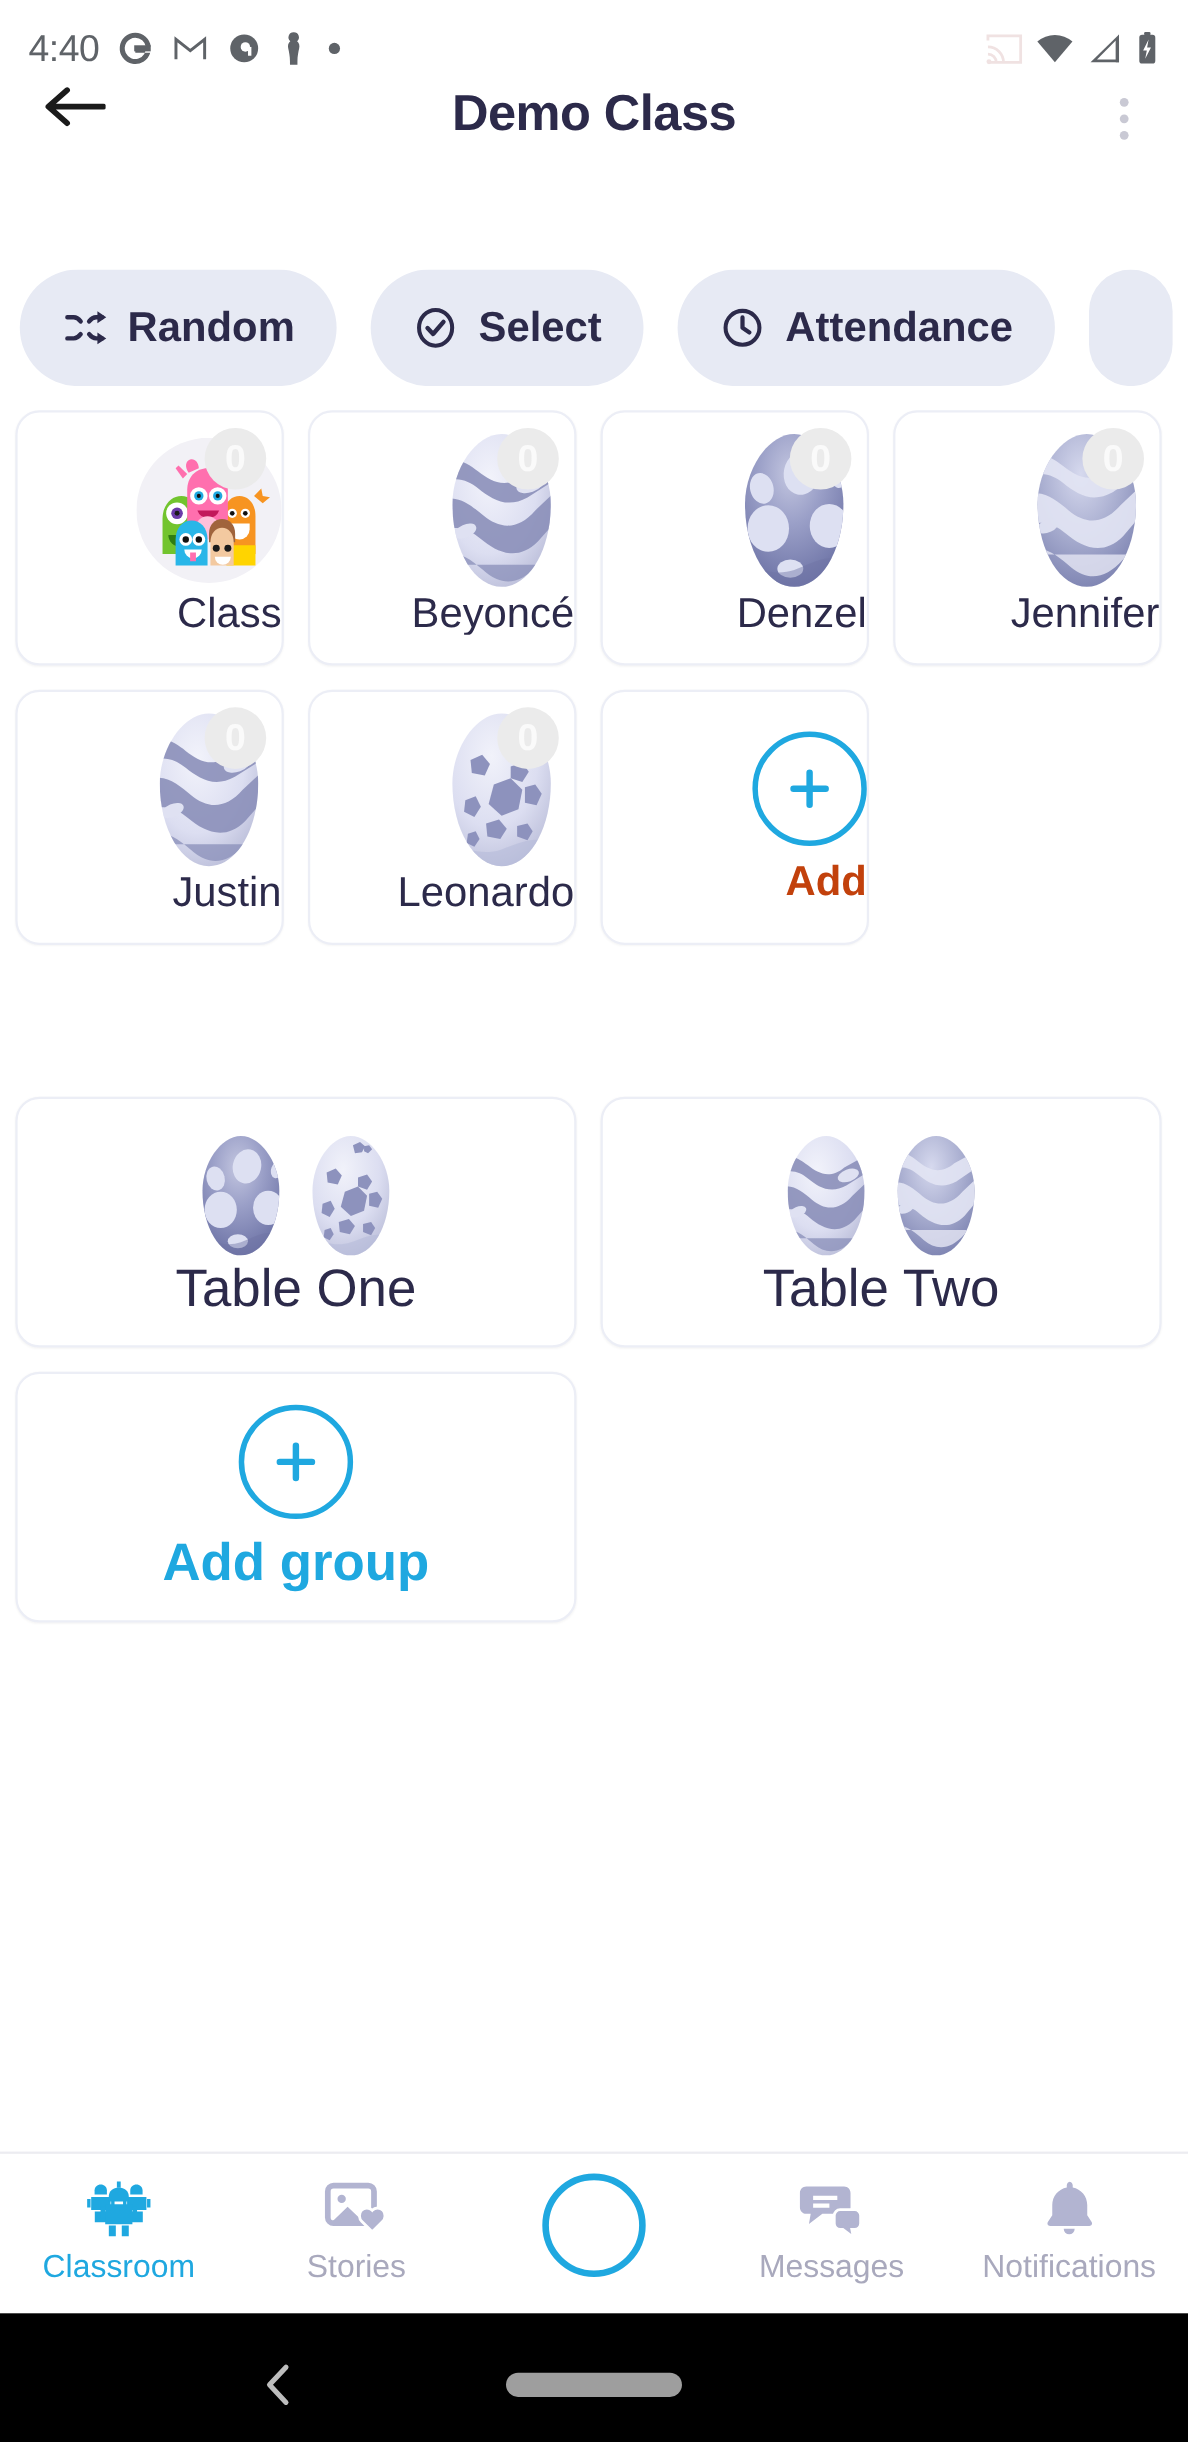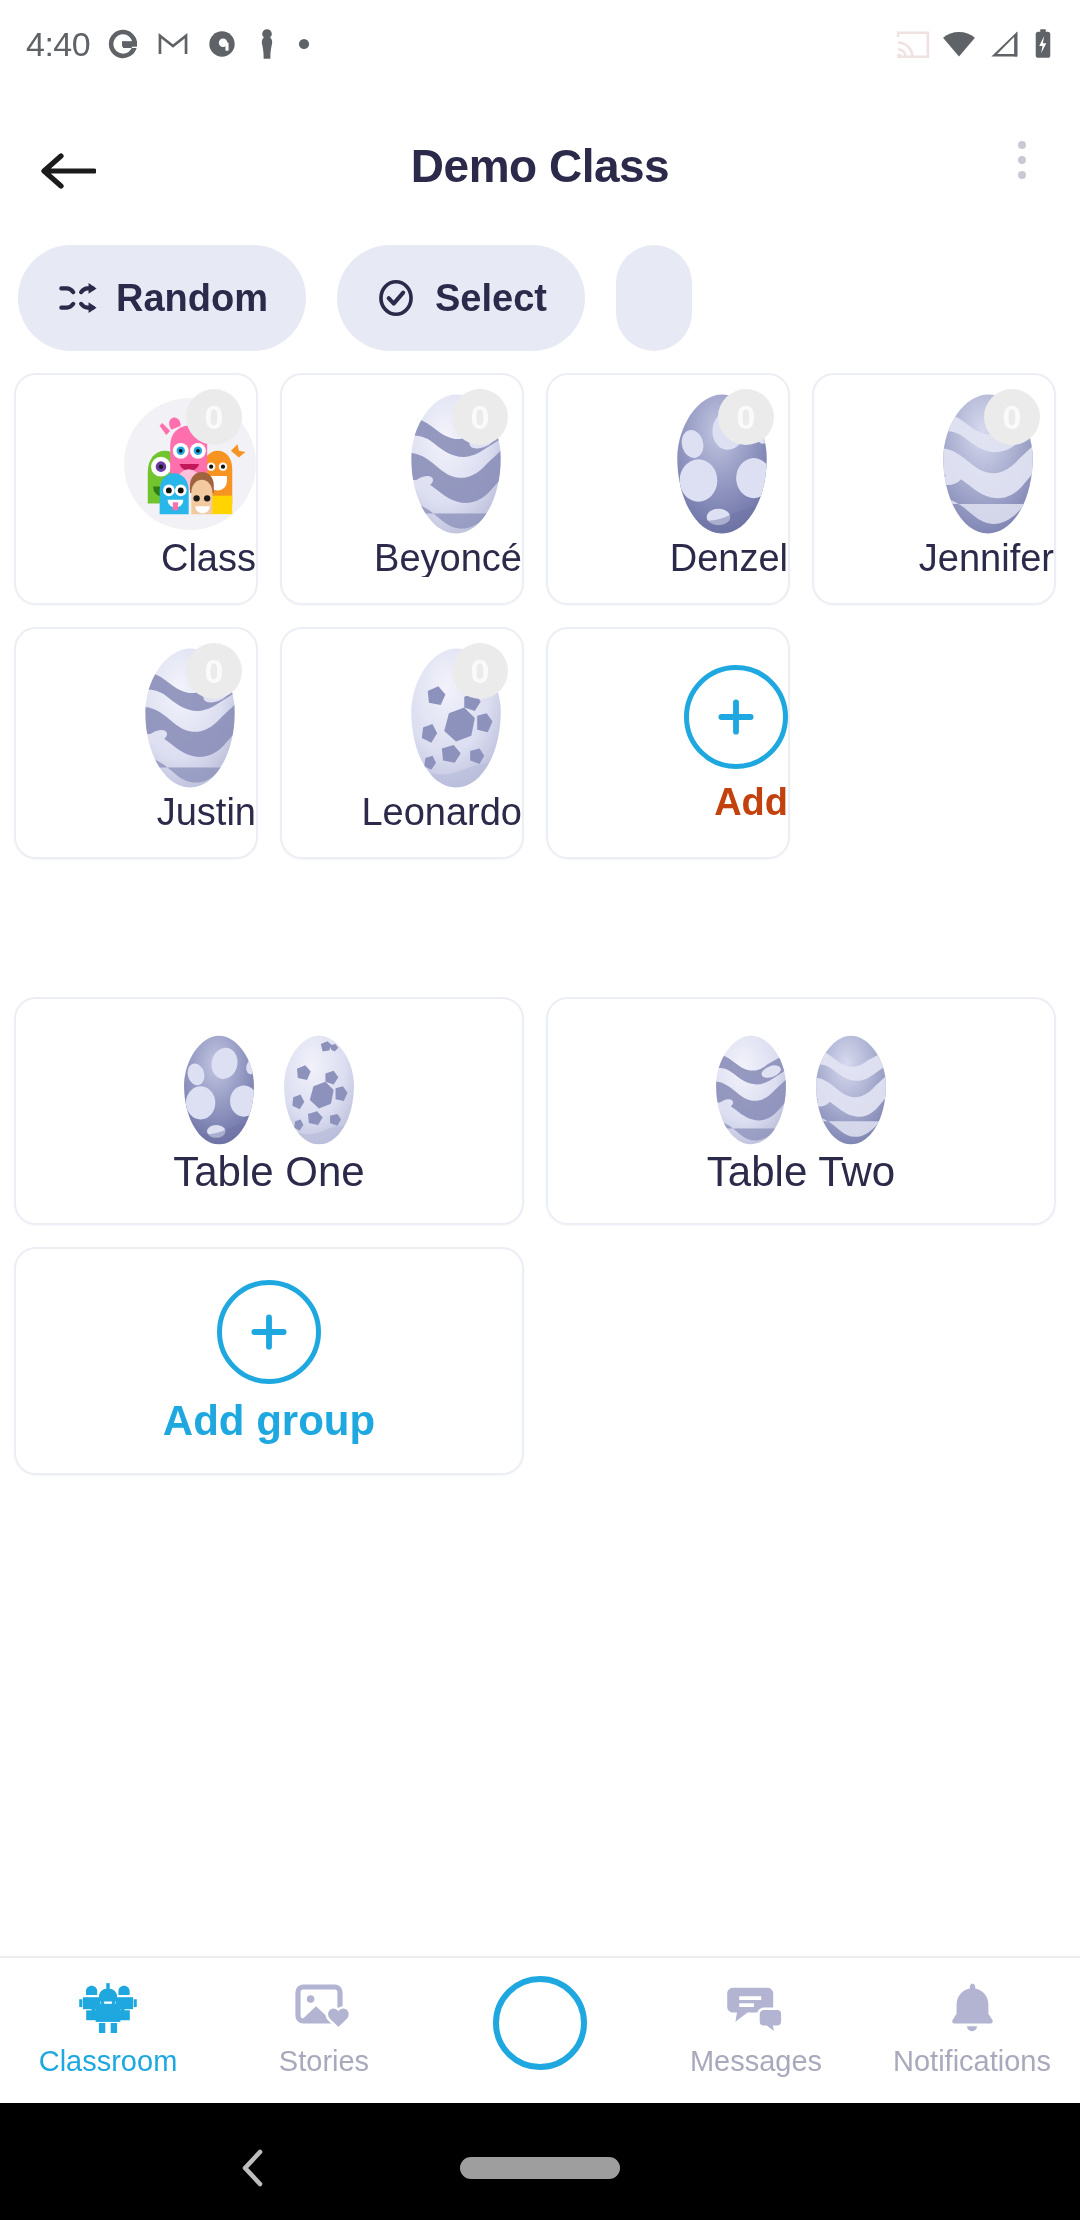--- a/index.html
+++ b/index.html
@@ -17,21 +17,21 @@
     display:flex; align-items:center; padding:0 26px;
   }
   .sb-left { display:flex; align-items:center; gap:16px; }
   .sb-time { font-size:34px; color:#5f6368; letter-spacing:-0.5px; font-family:"Liberation Sans", sans-serif; }
   .sb-right { margin-left:auto; display:flex; align-items:center; gap:12px; }
   .sb-ico { display:block; }
 
   
   .appbar {
     position:absolute; top:62px; left:0; width:1080px; height:118px;
-    display:flex; align-items:flex-end;
+    display:flex; align-items:flex-start;
   }
   .back-btn { width:100px; display:flex; align-items:center; justify-content:center; margin-left:18px; }
   .app-title {
     position:absolute; left:0; right:0; text-align:center;
     font-size:46px; font-weight:bold; color:#2c2a4a; letter-spacing:-0.5px;
     pointer-events:none;
   }
   .kebab { position:absolute; right:40px; display:flex; flex-direction:column; gap:7px; align-items:center; padding:14px; }
   .kebab i { display:block; width:8px; height:8px; border-radius:50%; background:#c9c9d4; }
 
@@ -86,21 +86,21 @@
     display:flex; flex-wrap:wrap; gap:22px; padding:0 14px;
   }
   .gcard {
     width:510px; height:228px;
     background:#fff; border:2px solid #eceef6; border-radius:22px;
     display:flex; flex-direction:column; align-items:center; justify-content:center;
     gap:4px;
     box-shadow:0 1px 2px rgba(0,0,0,0.04);
   }
   .gcard .eggs { display:flex; align-items:flex-end; gap:8px; height:118px; }
-  .gcard .nm { font-size:42px; color:#2c2a4a; font-weight:500; line-height:1; }
+  .gcard .nm { font-size:48px; color:#2c2a4a; font-weight:500; line-height:1; }
   .gaddcard { gap:16px; }
   .gaddcard .nm { color:#1fa8e0; font-weight:bold; }
 
   
   .bottomnav {
     position:absolute; left:0; bottom:135px; width:1080px; height:142px;
     background:#fff; border-top:2px solid #ececf1;
     display:flex; align-items:center;
   }
   .navitem {
@@ -202,20 +202,27 @@
         <path fill="#2c2a4a" d="M18.6 3.4 23.2 6.5l-4.6 3.1zM18.6 14.4l4.6 3.1-4.6 3.1z"></path>
       </svg>
       <span>Random</span>
     </div>
     <div class="chip">
       <svg width="42" height="42" viewBox="0 0 24 24">
         <ellipse cx="12" cy="12" rx="8.6" ry="9.3" fill="none" stroke="#2c2a4a" stroke-width="2.1"></ellipse>
         <path fill="none" stroke="#2c2a4a" stroke-width="2.3" stroke-linecap="round" stroke-linejoin="round" d="m7.8 12.1 2.9 3.1 5.4-6.3"></path>
       </svg>
       <span>Select</span>
+    </div>
+    <div class="chip">
+      <svg width="42" height="42" viewBox="0 0 24 24">
+        <circle cx="12" cy="12" r="8.8" fill="none" stroke="#2c2a4a" stroke-width="2.1"></circle>
+        <path fill="none" stroke="#2c2a4a" stroke-width="2.2" stroke-linecap="round" stroke-linejoin="round" d="M12 6.6V12l3.6 2.4"></path>
+      </svg>
+      <span>Attendance</span>
     </div>
     <div class="chip chip-partial">
       <span></span>
     </div>
   </div>
 
   <div class="students">
 
     <div class="scard">
       <div class="badge">0</div>

